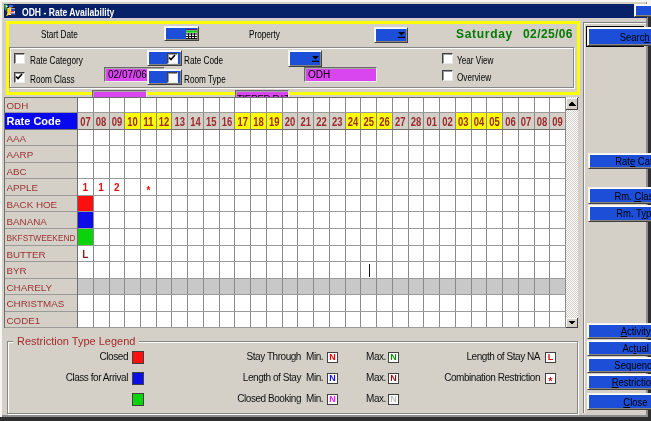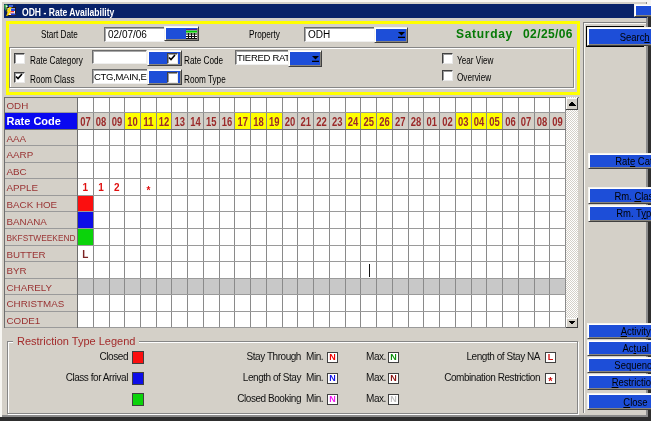--- a/index.html
+++ b/index.html
@@ -1,20 +1,20 @@
 <!DOCTYPE html>
 <html><head>
 <meta charset="utf-8">
 <style>
   html,body{margin:0;padding:0;}
   #win{position:relative;width:651px;height:421px;background:#d4d0c8;
        font-family:"Liberation Sans",sans-serif;font-size:11px;color:#000;overflow:hidden;}
   .abs{position:absolute;}
-  .sunken{background:#ffffff;border:1px solid;border-color:#6a6a6a #efefef #efefef #6a6a6a;
-          box-shadow:inset 1px 1px 0 #a8a8a8;}
+  .sunken{background:#d946ef;border:1px solid;border-color:#6a6a6a #efefef #efefef #6a6a6a;
+          box-shadow:inset 1px 1px 0 #a8a8a8;margin-top:40px;}
   .raised{background:#1d4ed8;border:1px solid;border-color:#f5f4ef #404040 #404040 #f5f4ef;
           box-shadow:inset 1px 1px 0 #fff, inset -1px -1px 0 #88857e;padding-left:20px;}
   .btn{display:flex;align-items:center;justify-content:center;font-size:10.5px;}
   .groove{border:1px solid #868686;box-shadow:inset 1px 1px 0 #fff,1px 1px 0 #fff;}
   .cb{width:9px;height:9px;background:#fff;border:1px solid;border-color:#404040 #e9e9e9 #e9e9e9 #404040;
       box-shadow:inset 1px 1px 0 #9b9b9b;}
   .lbl{font-size:10.5px;white-space:nowrap;transform:scaleX(0.78);transform-origin:0 0;}
   .t{display:inline-block;transform:scaleX(0.9);white-space:pre;}
   .lgd{font-size:10px;white-space:nowrap;color:#111;letter-spacing:-0.45px;}
   .lbox{width:9px;height:9px;border:1px solid #404040;background:#fff;text-align:center;

